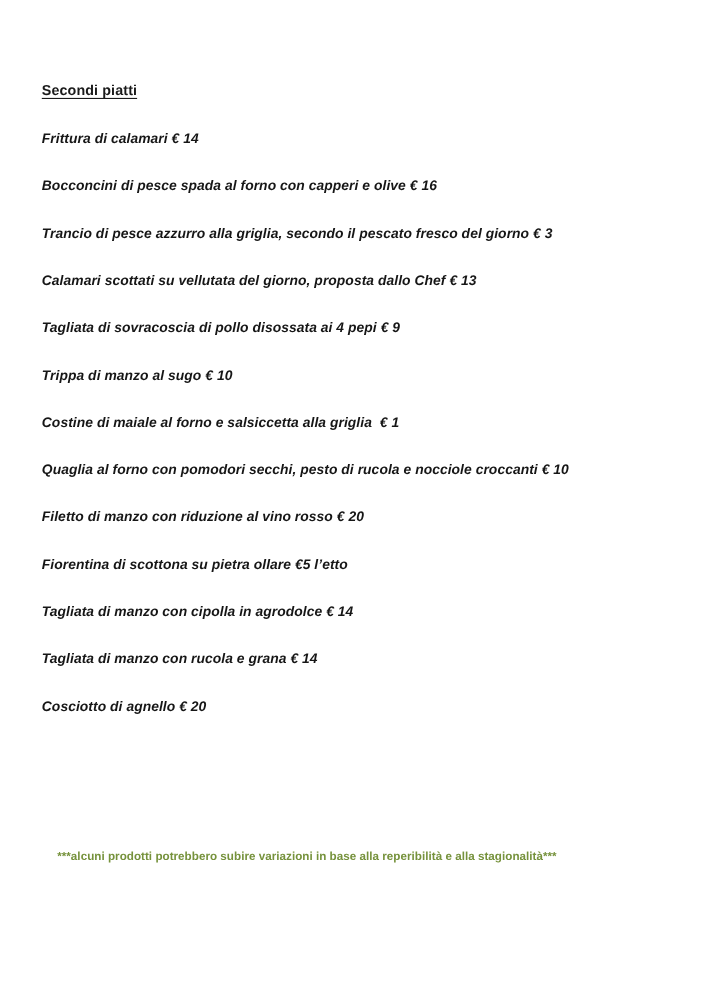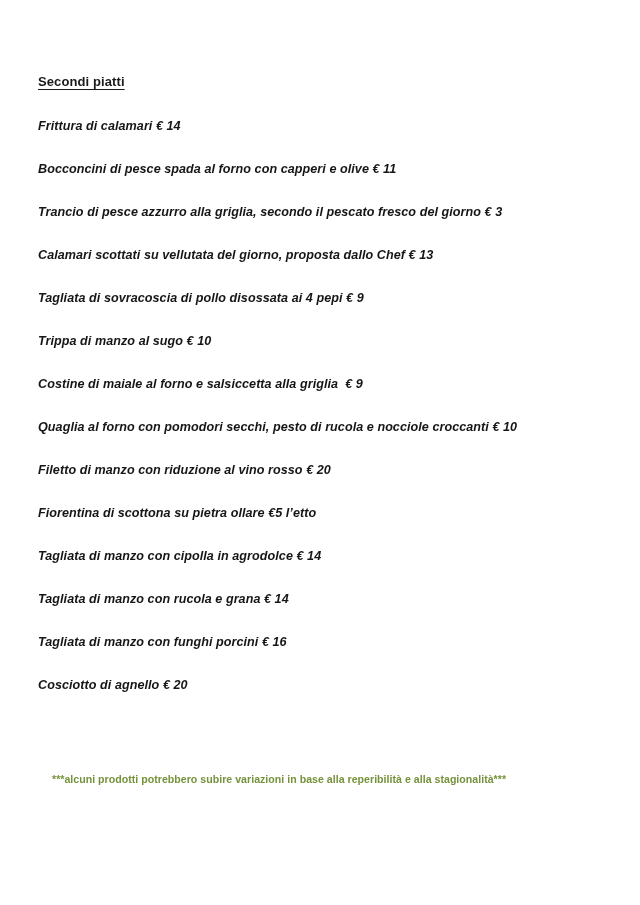--- a/index.html
+++ b/index.html
@@ -77,30 +77,29 @@
 </style>
 </head>
 <body>
 
 <div class="page">
 
   <div class="menu-heading">Secondi piatti</div>
 
   <ul class="menu-list">
     <li class="menu-item">Frittura di calamari € 14</li>
-    <li class="menu-item">Bocconcini di pesce spada al forno con capperi e olive € 11</li>
+    <li class="menu-item">Bocconcini di pesce spada al forno con capperi e olive € 16</li>
     <li class="menu-item">Trancio di pesce azzurro alla griglia, secondo il pescato fresco del giorno € 3</li>
     <li class="menu-item">Calamari scottati su vellutata del giorno, proposta dallo Chef € 13</li>
     <li class="menu-item">Tagliata di sovracoscia di pollo disossata ai 4 pepi € 9</li>
     <li class="menu-item">Trippa di manzo al sugo € 10</li>
-    <li class="menu-item">Costine di maiale al forno e salsiccetta alla griglia  € 9</li>
+    <li class="menu-item">Costine di maiale al forno e salsiccetta alla griglia  € 1</li>
     <li class="menu-item">Quaglia al forno con pomodori secchi, pesto di rucola e nocciole croccanti € 10</li>
     <li class="menu-item">Filetto di manzo con riduzione al vino rosso € 20</li>
     <li class="menu-item">Fiorentina di scottona su pietra ollare €5 l’etto</li>
     <li class="menu-item">Tagliata di manzo con cipolla in agrodolce € 14</li>
     <li class="menu-item">Tagliata di manzo con rucola e grana € 14</li>
-    <li class="menu-item">Tagliata di manzo con funghi porcini € 16</li>
     <li class="menu-item">Cosciotto di agnello € 20</li>
   </ul>
 
   <div class="menu-footnote">***alcuni prodotti potrebbero subire variazioni in base alla reperibilità e alla stagionalità***</div>
 
 </div>
 
 </body></html>

